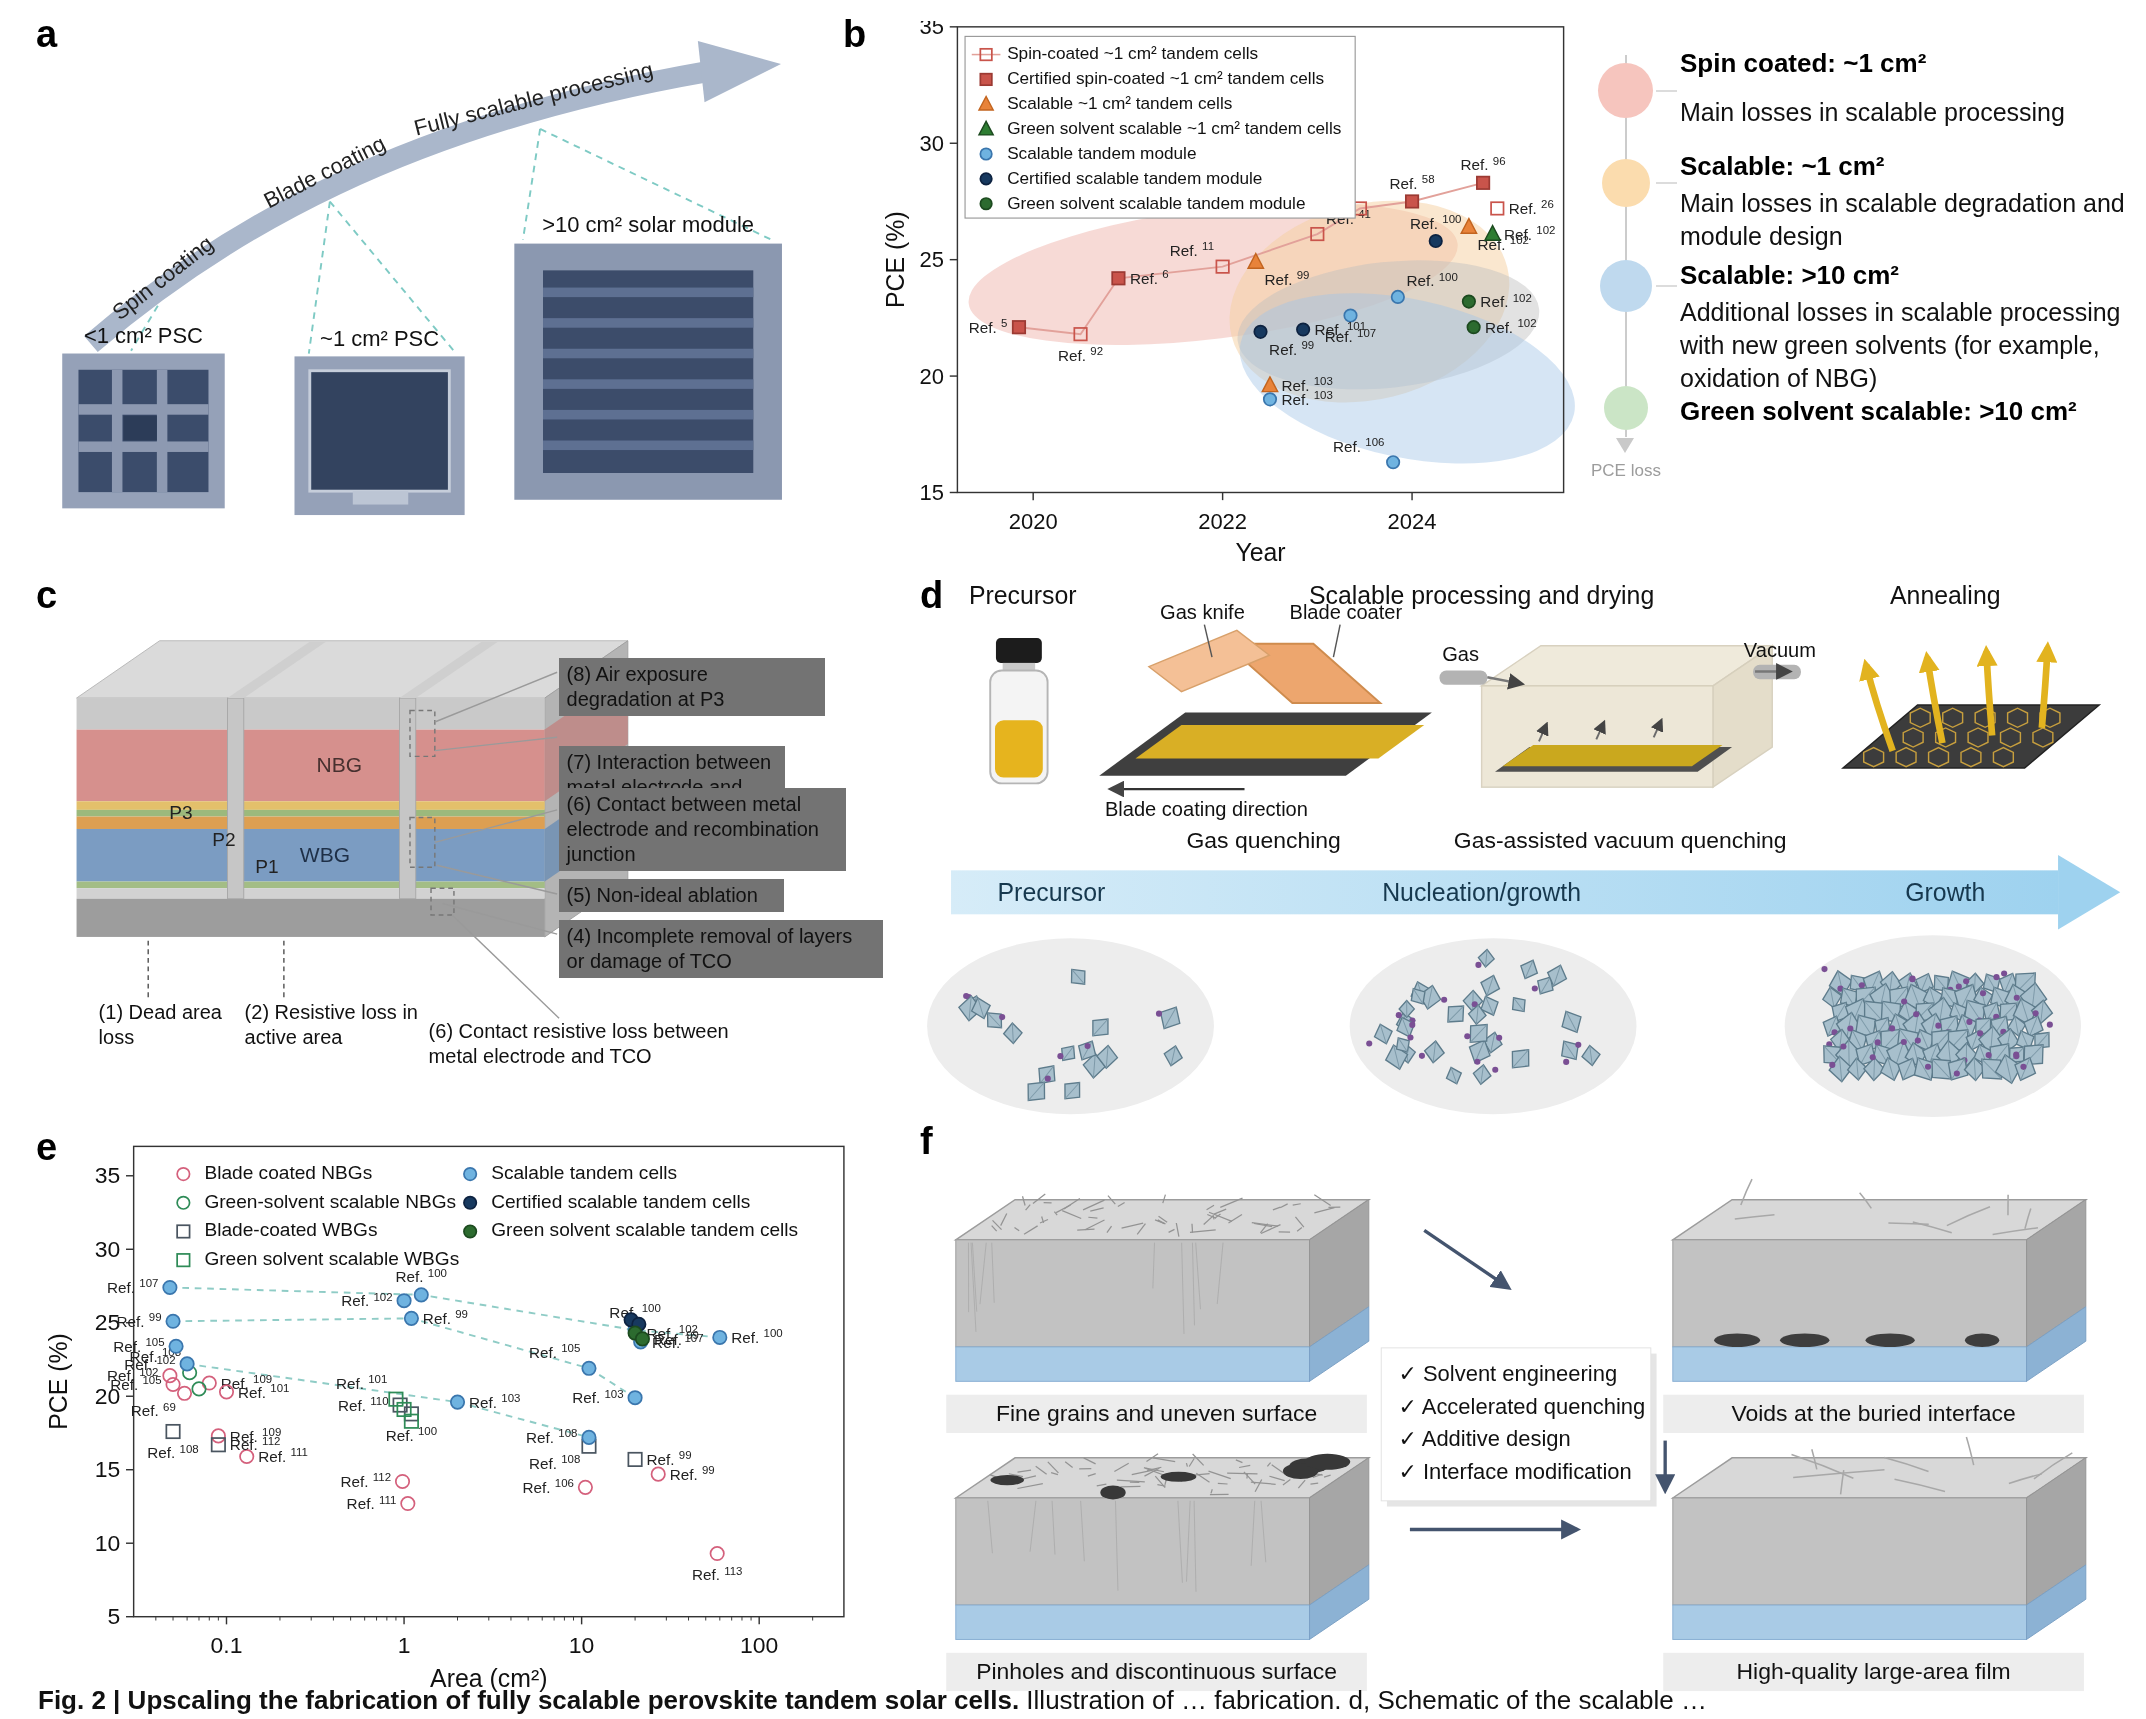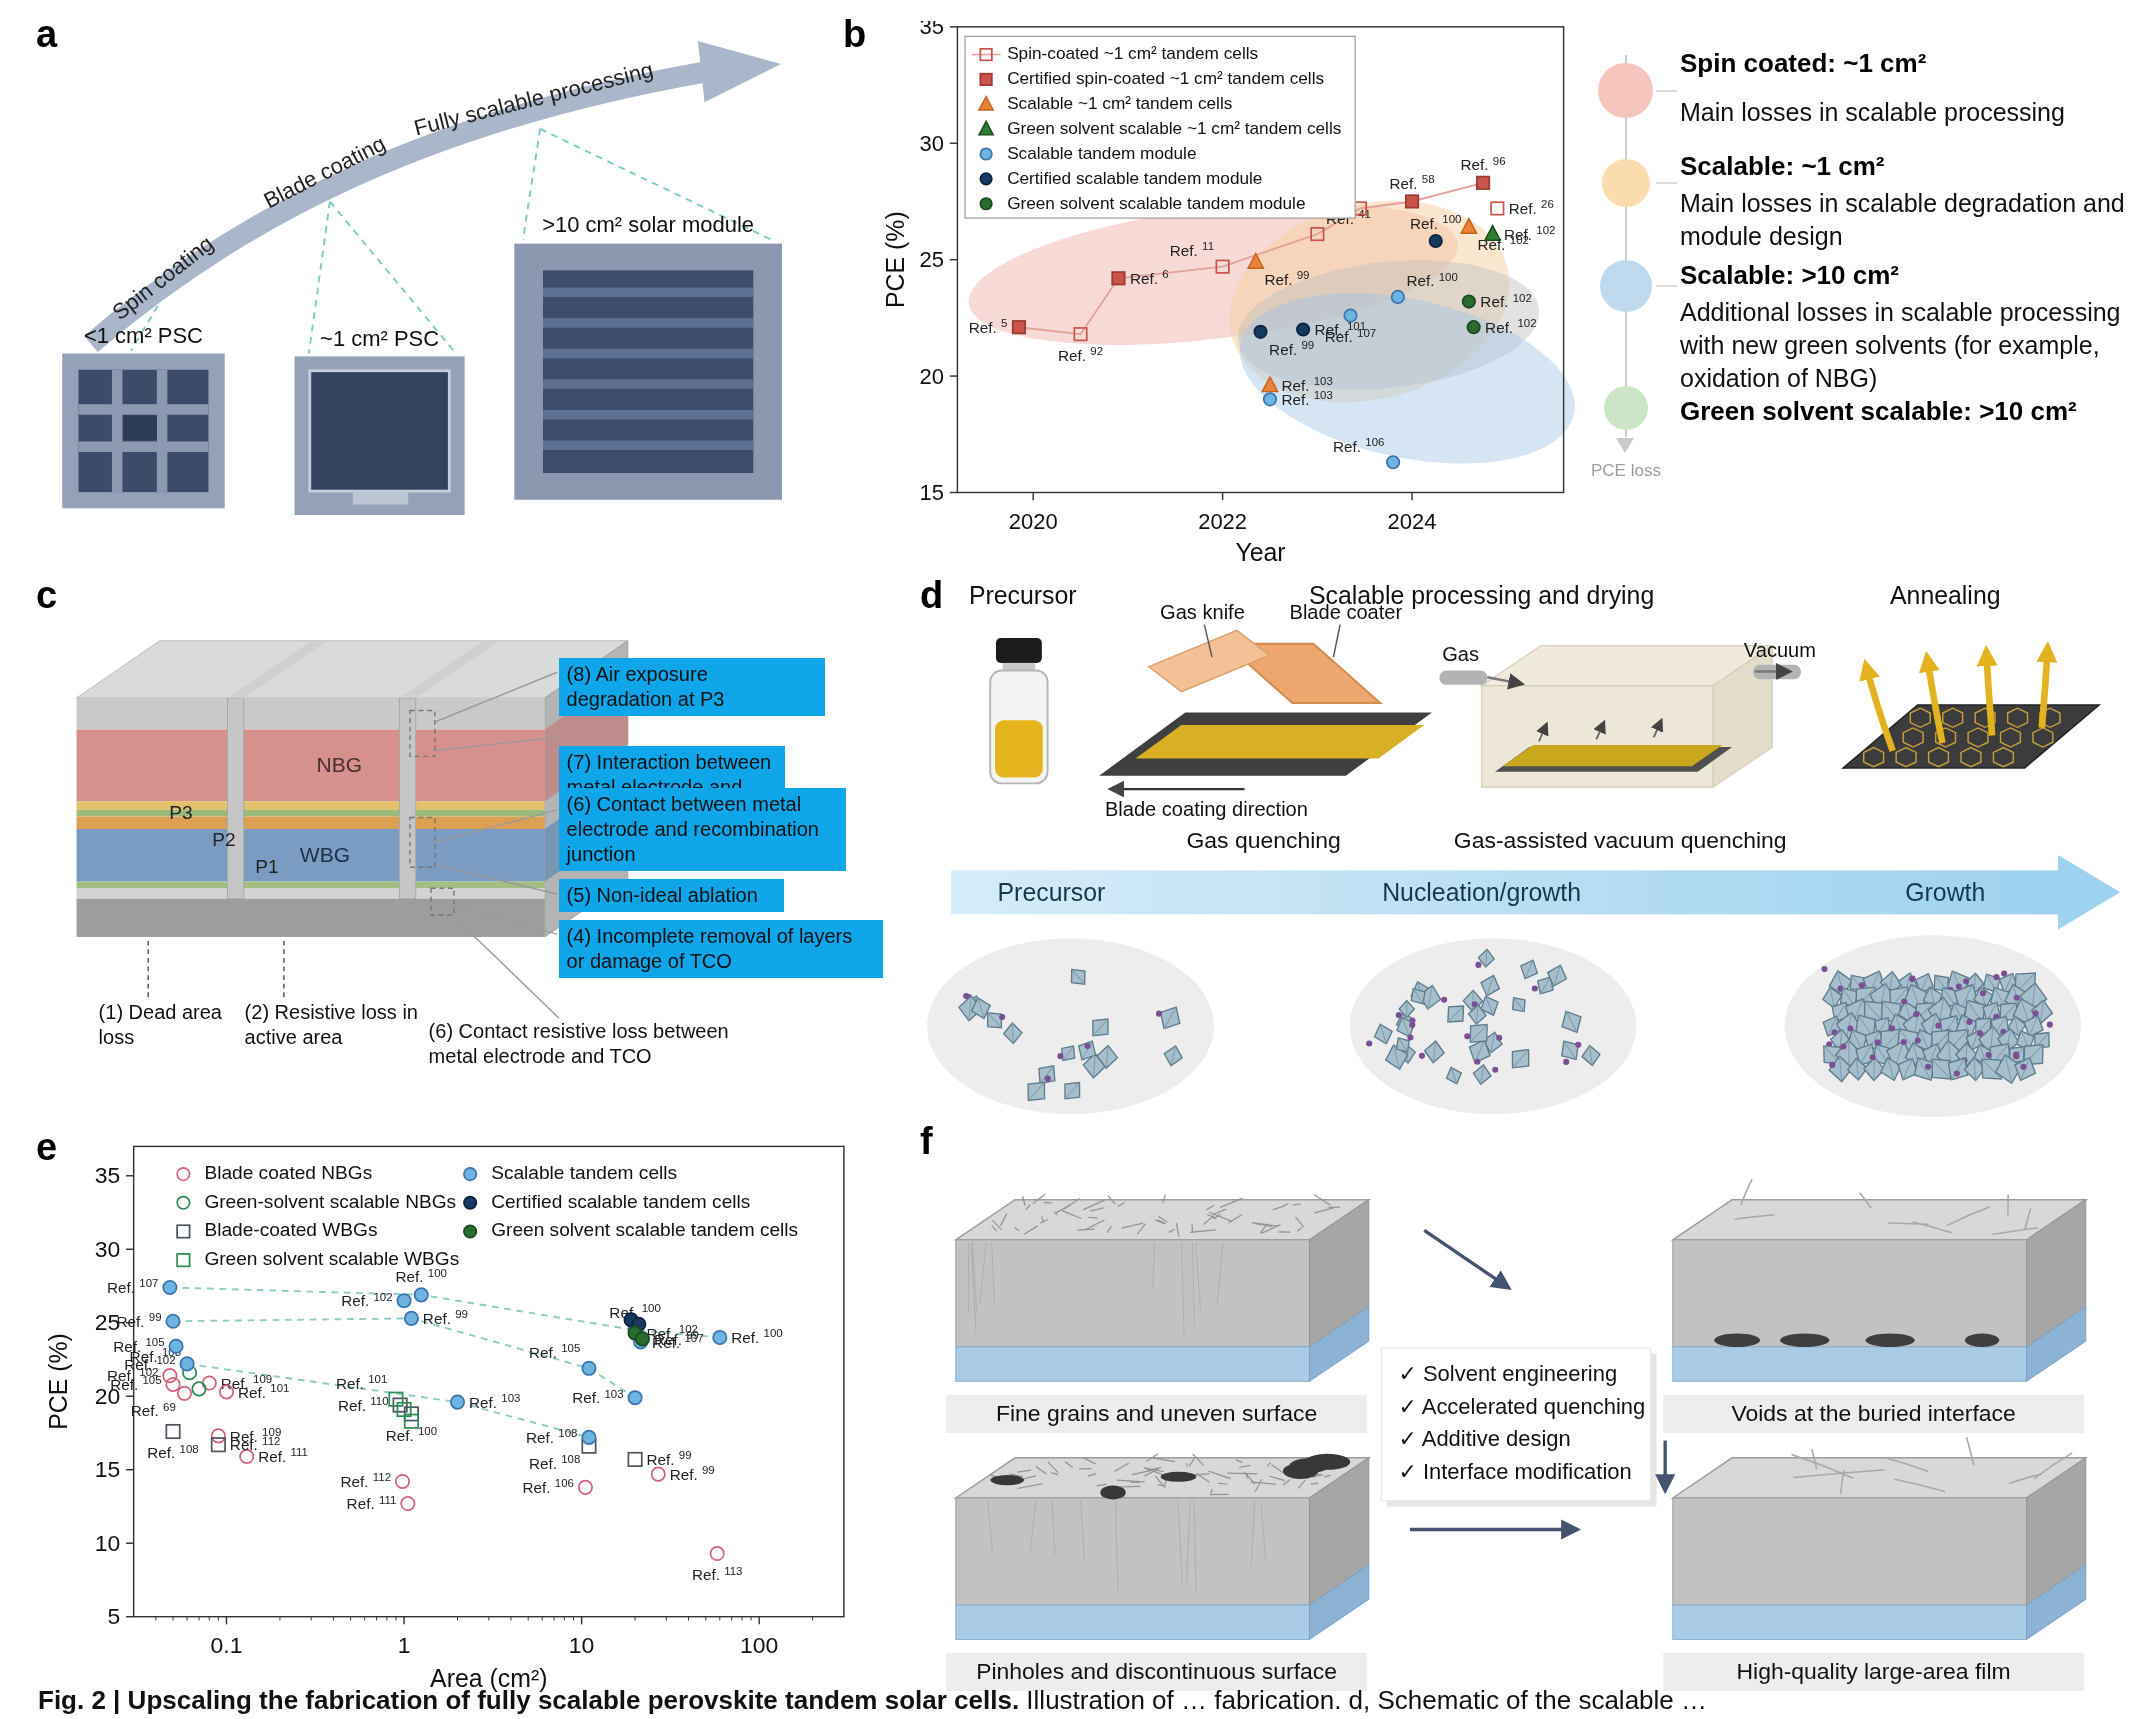--- a/index.html
+++ b/index.html
@@ -3,21 +3,21 @@
 <meta charset="utf-8">
 <style>
   *{margin:0;padding:0;box-sizing:border-box}
   html,body{background:#fff}
   #fig{position:relative;width:2147px;height:1720px;background:#fff;overflow:hidden;
        font-family:"Liberation Sans",sans-serif;color:#111}
   .abs{position:absolute}
   .panel-label{position:absolute;font-size:38px;font-weight:700;color:#000;z-index:5}
   svg text{font-family:"Liberation Sans",sans-serif}
   .callout{position:absolute;font-size:20px;line-height:1.25;color:#111;padding:3.8px 7.6px;z-index:4}
-  .callout.gray{background:#0ea5e9}
+  .callout.gray{background:#737373}
   .ann-title{position:absolute;font-weight:700;font-size:26px;color:#000}
   .ann-desc{position:absolute;font-size:25px;color:#111;line-height:1.32}
   .loss-circle{position:absolute;border-radius:50%;z-index:2}
   .vline{position:absolute;width:1.9px;background:#ccc;z-index:1}
   .hline{position:absolute;height:1.9px;background:#dcdcdc;z-index:1}
   .arrow-down{position:absolute;width:0;height:0;border-left:9.6px solid transparent;
               border-right:9.6px solid transparent;border-top:15.3px solid #c9c9c9;z-index:1}
   .pce-loss{position:absolute;font-size:17px;color:#9c9c9c;line-height:1.2}
   #caption{position:absolute;left:38px;top:1684px;width:2074px;font-size:26px;color:#111;line-height:1.3}
 </style>

